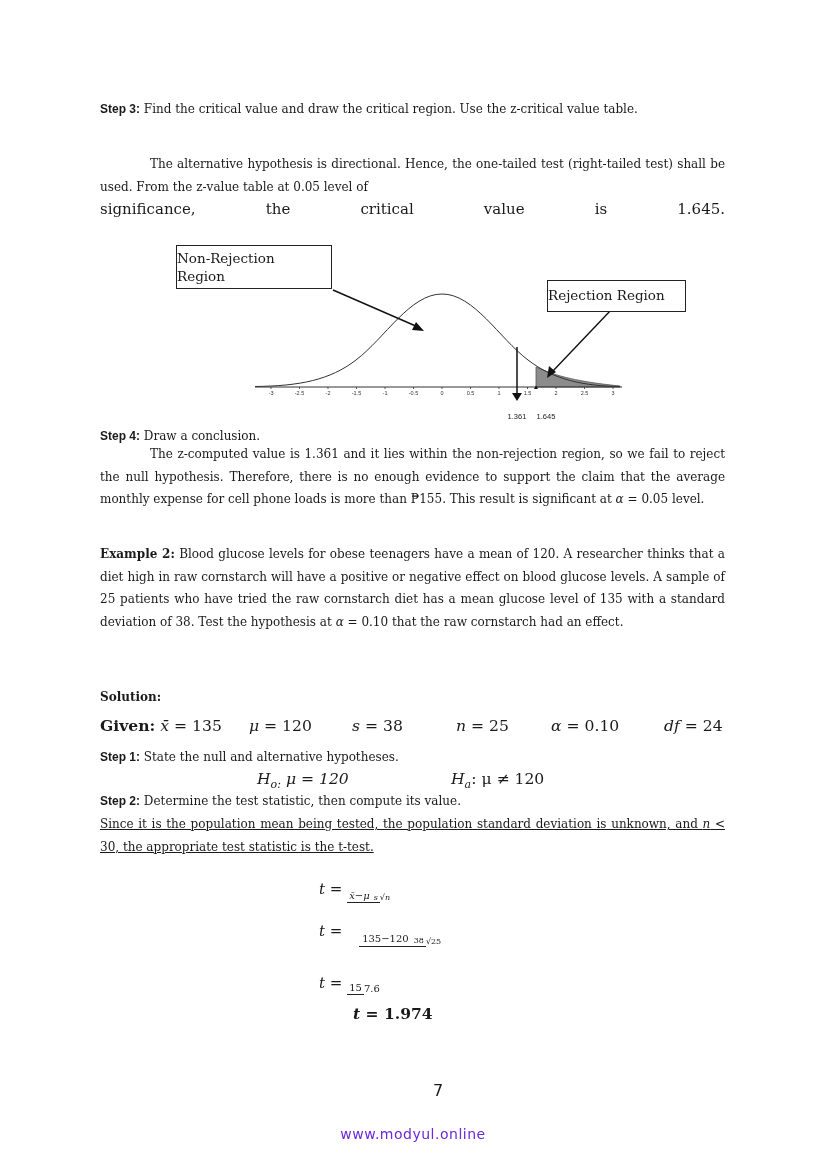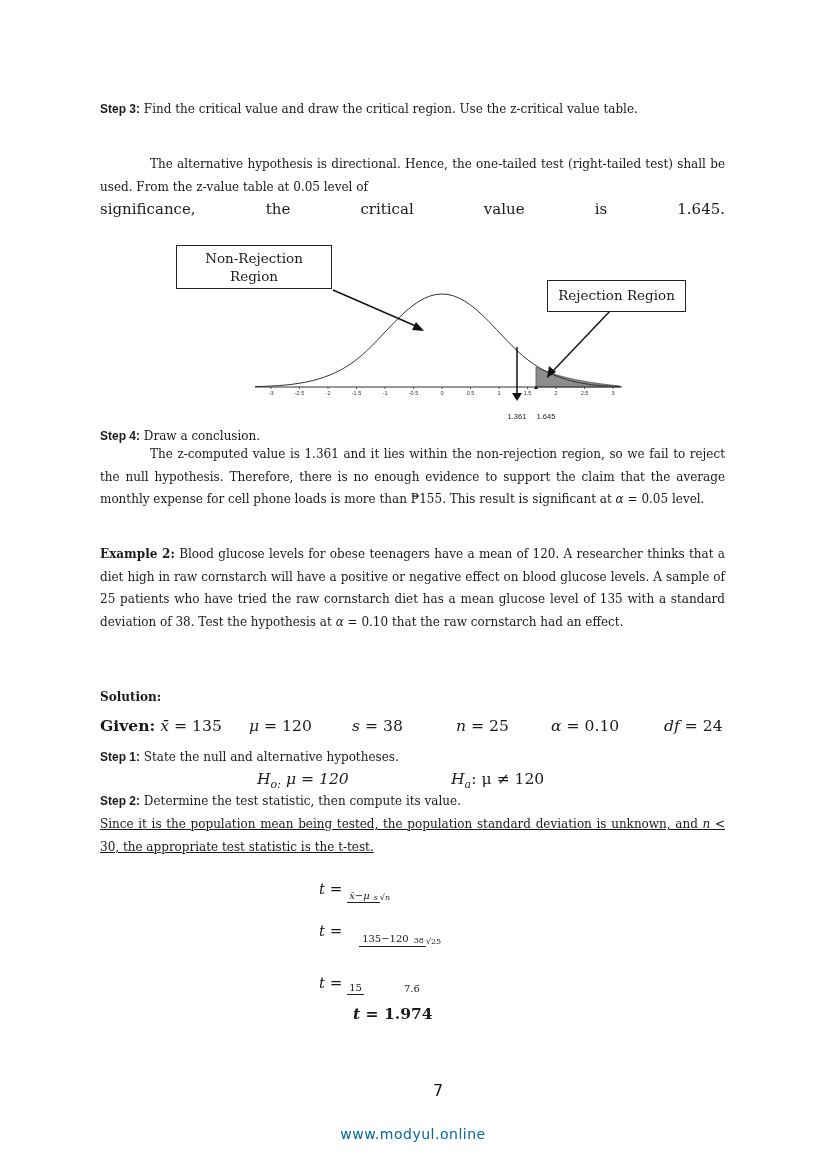--- a/index.html
+++ b/index.html
@@ -4,27 +4,27 @@
 <style>
   html, body { margin:0; padding:0; background:#ffffff; }
   body { width:826px; height:1169px; position:relative; overflow:hidden;
          font-family:"DejaVu Serif", serif; color:#1a1a1a; }
   .abs { position:absolute; }
   .para { position:absolute; left:100px; width:625px; font-size:12px; line-height:22.6px; text-align:justify; }
   .b { font-weight:bold; font-family:"Liberation Sans", sans-serif; }
   .bs { font-weight:bold; }
   .indent { text-indent:50px; }
   .i { font-style:italic; }
-  .box { position:absolute; border:1px solid #222; background:#fff; font-size:13.5px; line-height:18px; text-align:center; }
+  .box { position:absolute; border:1px solid #222; background:#fff; font-size:13.5px; line-height:18px; text-align:left; }
   .math { position:absolute; font-family:"DejaVu Serif", serif; }
   .frac { display:inline-flex; flex-direction:row; align-items:flex-end; vertical-align:middle; }
   .frac .num { border-bottom:1px solid #222; padding:0 2px; }
   .small { font-size:10px; line-height:12px; }
   .footer-num { position:absolute; left:0; width:876px; text-align:center; font-family:"DejaVu Sans", sans-serif; font-size:16px; top:1081px; }
-  .watermark { position:absolute; left:0; width:826px; text-align:center; top:1126px; font-family:"DejaVu Sans", sans-serif; font-size:14px; color:#0369a1; letter-spacing:0.5px; }
+  .watermark { position:absolute; left:0; width:826px; text-align:center; top:1126px; font-family:"DejaVu Sans", sans-serif; font-size:14px; color:#6d28d9; letter-spacing:0.5px; }
 </style>
 </head>
 <body>
 
 <div class="para" style="top:98px;">
   <span class="b">Step 3:</span><span> Find the critical value and draw the critical region. Use the z-critical value table.</span>
 </div>
 
 <div class="para indent" style="top:153px;">
   <span>The alternative hypothesis is directional. Hence, the one-tailed test (right-tailed test) shall be used. From the z-value table at 0.05 level of</span>
@@ -163,21 +163,21 @@
     <span class="num" style="padding:0 3px 1px;margin-left:12px;">135−120</span>
     <span class="frac">
       <span class="num" style="font-size:8px; line-height:10px;">38</span>
       <span style="font-size:8px; line-height:10px;">√25</span>
     </span>
   </span>
 </div>
 
 <div class="math" style="left:319px; top:974px; font-size:15px;">
   <span class="i">t</span><span> = </span>
-  <span class="frac small" style="position:relative; top:4px;gap:40px;">
+  <span class="frac small" style="position:relative; top:4px;">
     <span class="num">15</span>
     <span>7.6</span>
   </span>
 </div>
 
 <div class="math" style="left:316px; top:1004px; font-size:15.5px; font-weight:bold;margin-left:37px;">
   <span class="i">t</span><span> = </span><span>1.974</span>
 </div>
 
 <div class="footer-num">7</div>

